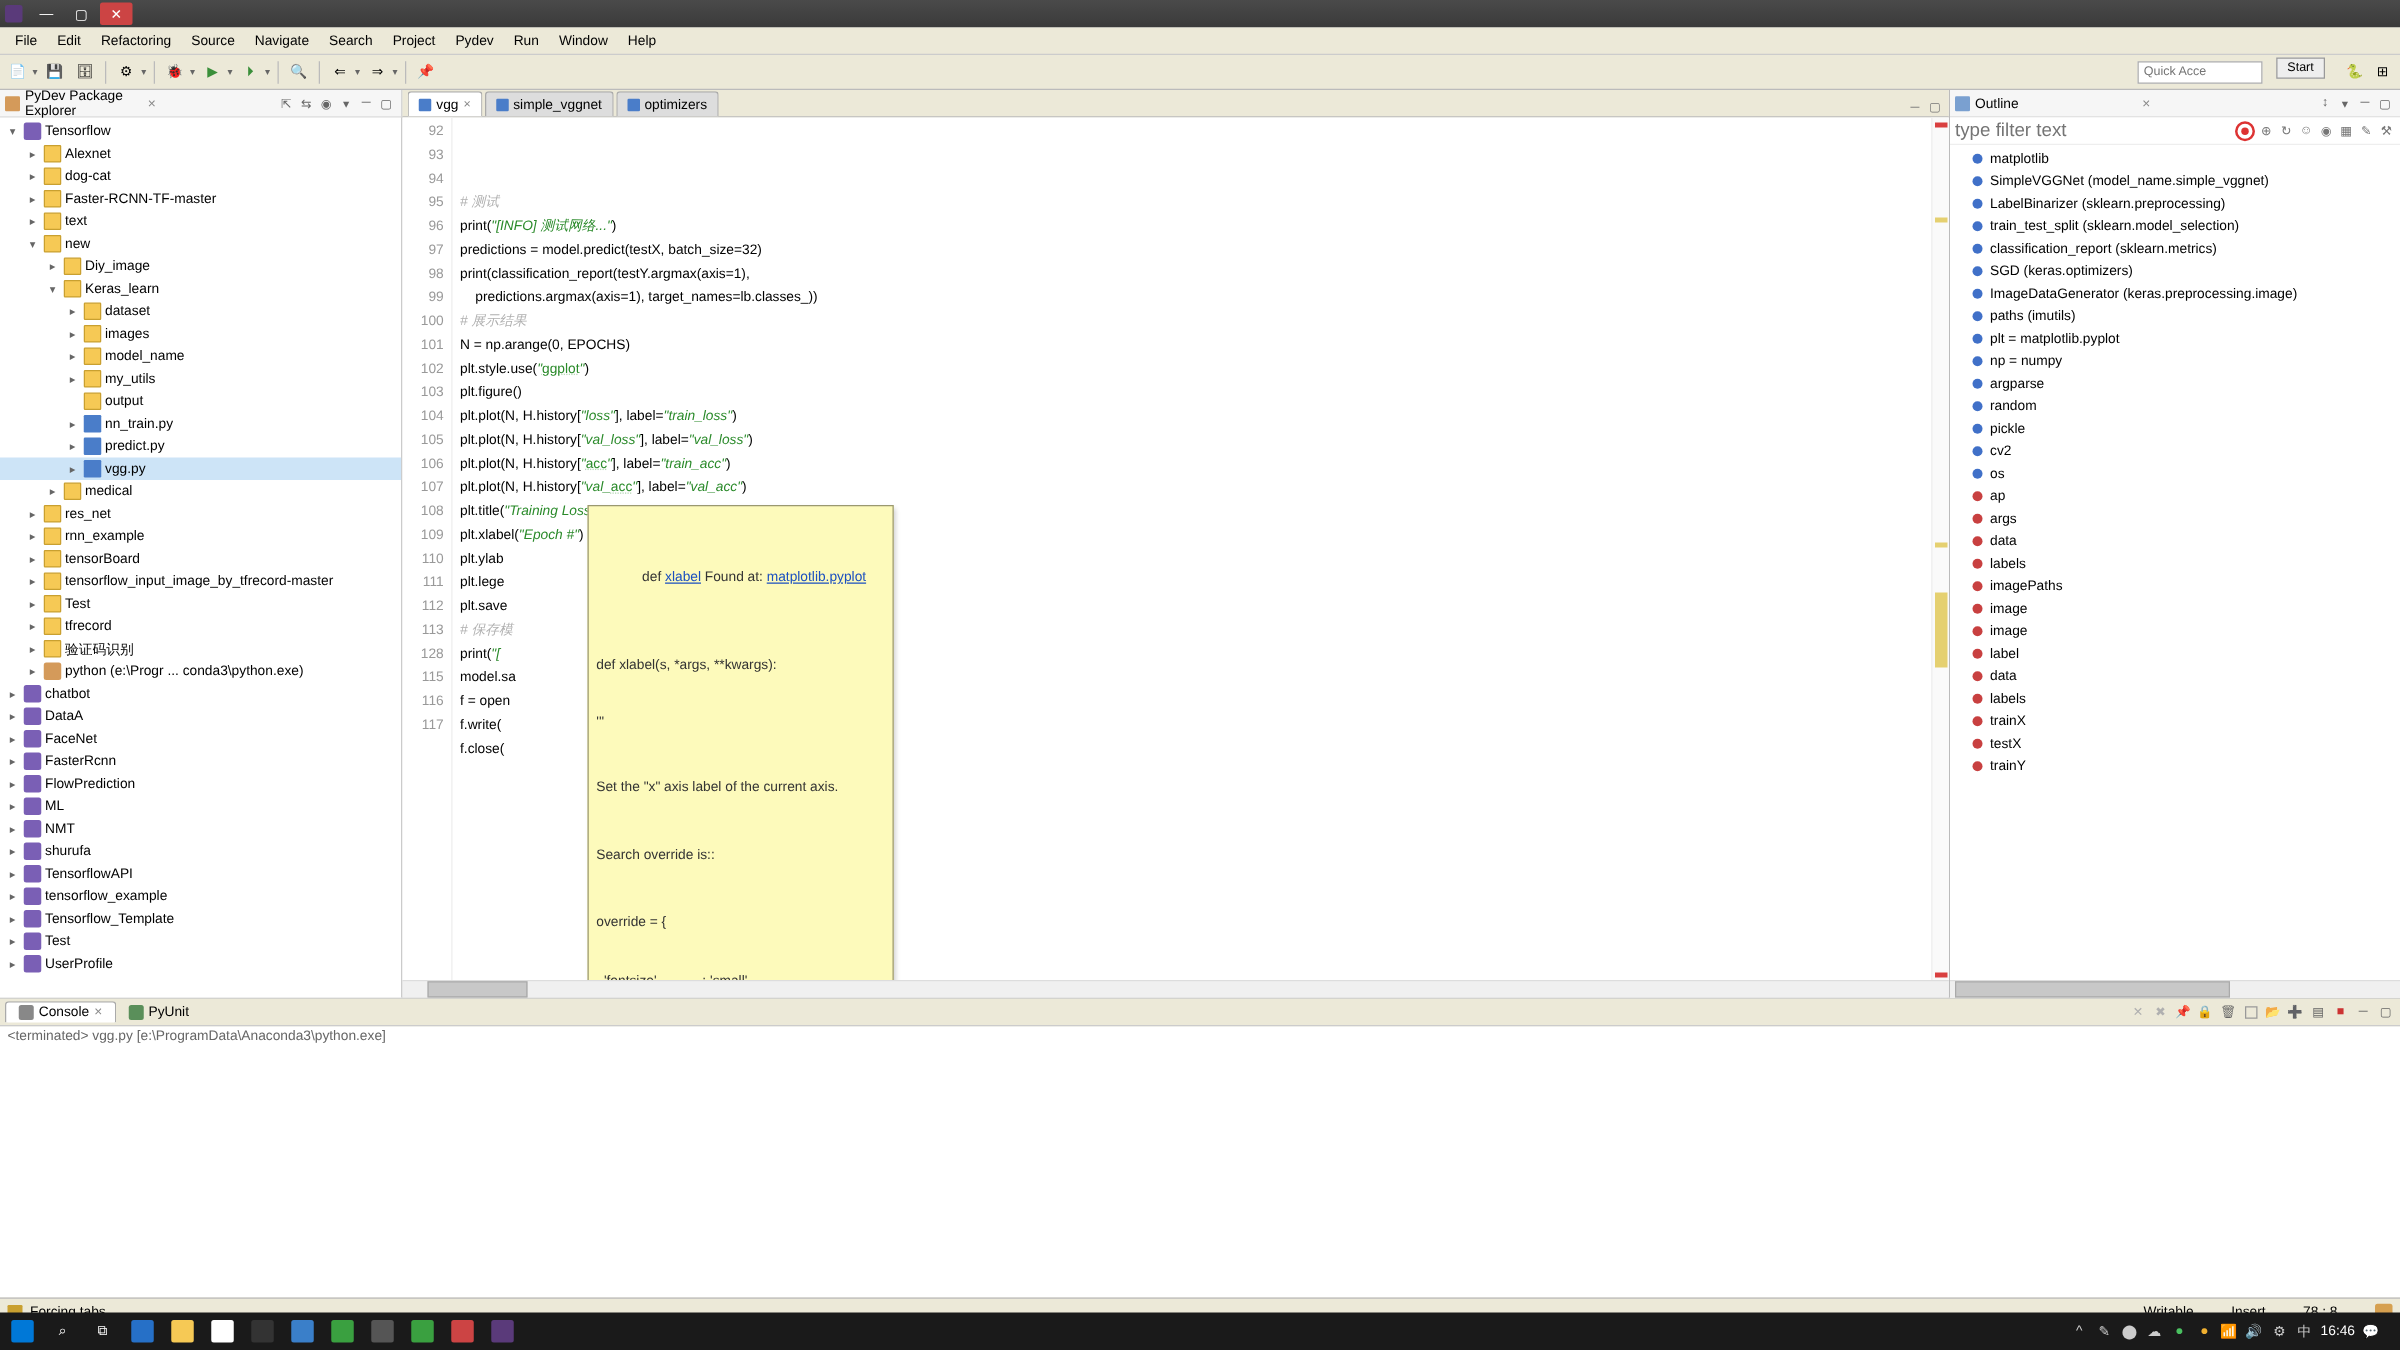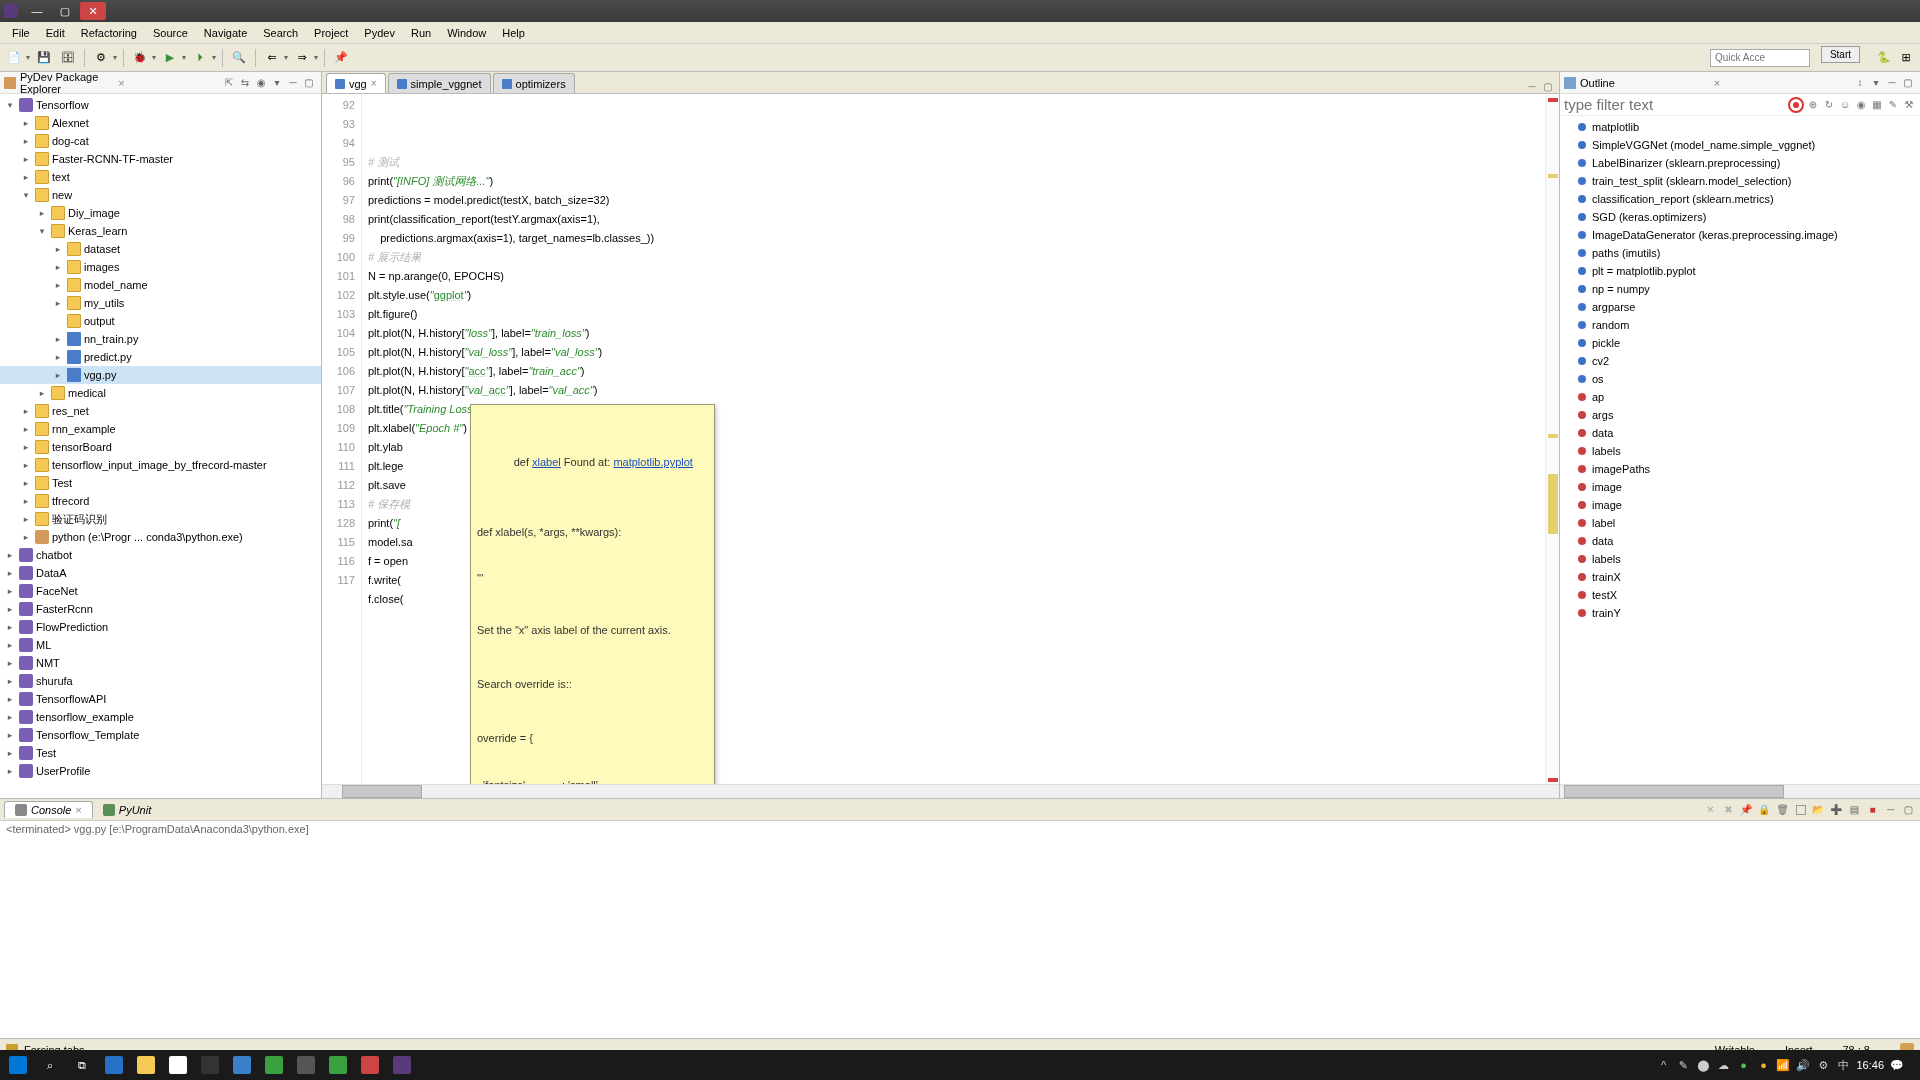--- a/index.html
+++ b/index.html
@@ -73,21 +73,21 @@
 .outline-filter .oficon { width:14px; height:14px; display:flex; align-items:center; justify-content:center; font-size:10px; color:#777;}
 .outline-filter .red-circle { width: 16px; height: 16px; border-radius: 50%; border: 2px solid #d33; position: relative; }
 .outline-filter .red-circle::after { content:''; position:absolute; width:6px; height:6px; background:#d33; top:3px; left:3px; border-radius:50%;}
 .outline-list { flex: 1; overflow-y: auto; padding: 2px 0; }
 .outline-item { display: flex; align-items: center; height: 18px; padding-left: 18px; cursor: pointer; font-size: 11px; white-space: nowrap; }
 .outline-item .dot { width: 8px; height: 8px; background: #c84040; border-radius: 50%; margin-right: 6px; flex-shrink: 0; }
 .outline-item .dot.blue { background: #4070c8; }
 
 .bottom-panel { height: 240px; border-top: 1px solid #bbb; background: #fff; display: flex; flex-direction: column; }
 .bottom-tabs { height: 22px; display: flex; align-items: center; background: #ece9d8; border-bottom: 1px solid #ccc; padding: 0 4px; position: relative; }
-.btab { padding: 2px 10px; display: flex; align-items:flex-end; gap:4px; cursor:pointer; font-size:11px;font-style:italic;}
+.btab { padding: 2px 10px; display: flex; align-items:flex-end; gap:4px; cursor:pointer; font-size:11px;}
 .btab.active { background: #fff; border: 1px solid #aaa; border-bottom: none; border-radius: 3px 3px 0 0; }
 .btab .bicon { width: 12px; height: 12px; background: #888; border-radius: 2px; }
 .bottom-tabs .bt-right { position: absolute; right: 4px; display: flex; gap: 3px; }
 .bottom-tabs .bt-right span { width: 15px; height: 15px; cursor: pointer; display:flex; align-items:center; justify-content:center; color:#666; font-size:10px;}
 .bottom-tabs .bt-right .sq { border: 1px solid #999; width:10px; height:10px; }
 .console-body { flex:1; padding: 2px 6px; font-size:11px; color:#666; }
 
 .status-bar { height: 22px; background: #ece9d8; border-top: 1px solid #bbb; display: flex; align-items: center; padding: 0 6px; font-size: 11px; position:relative;}
 .status-bar .cell { margin-right: 20px; }
 .status-bar .right-cells { position: absolute; right: 6px; display:flex; gap: 30px; align-items:center;}

